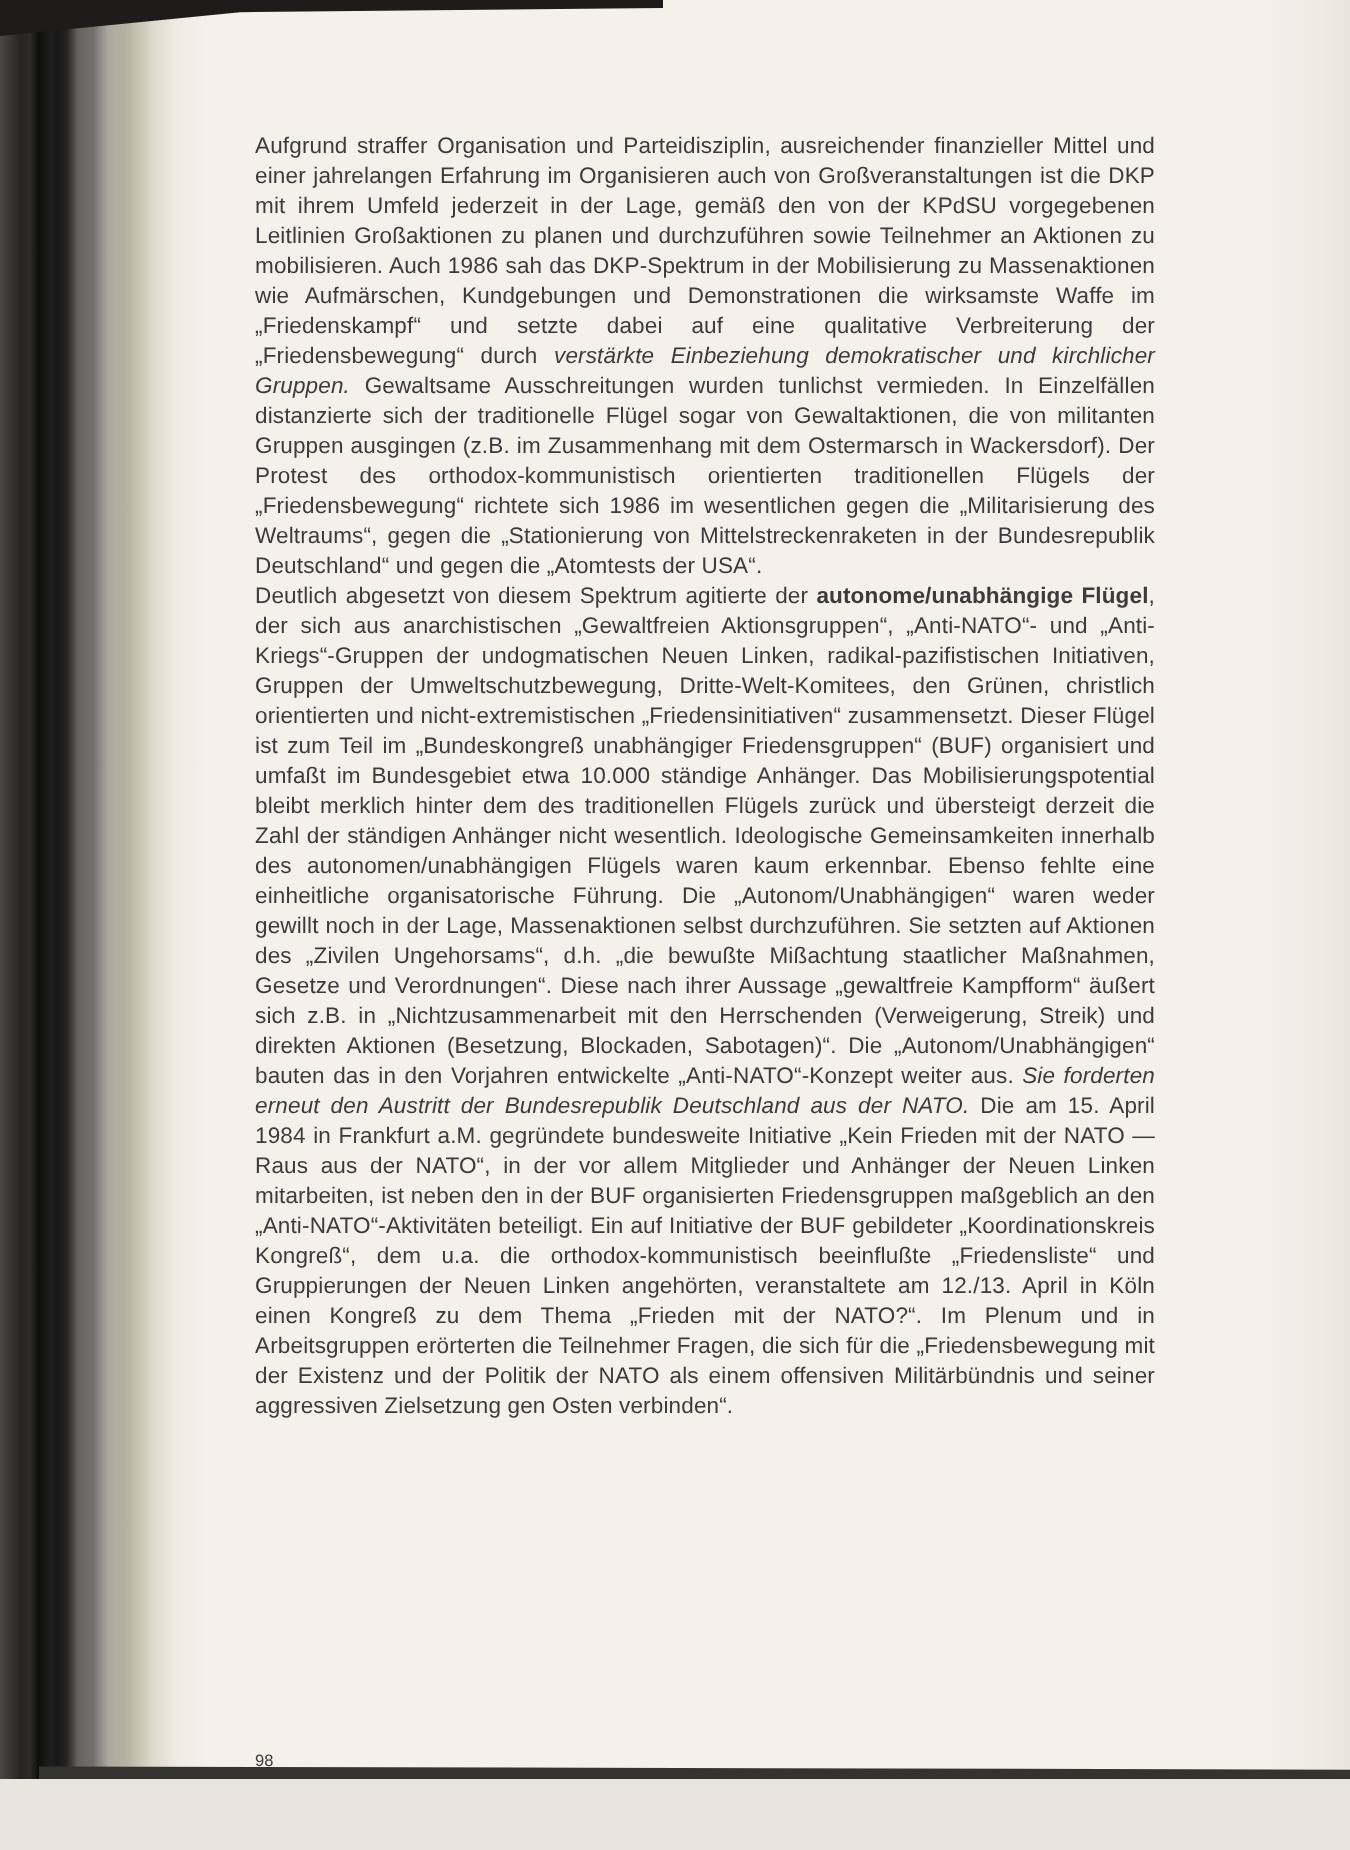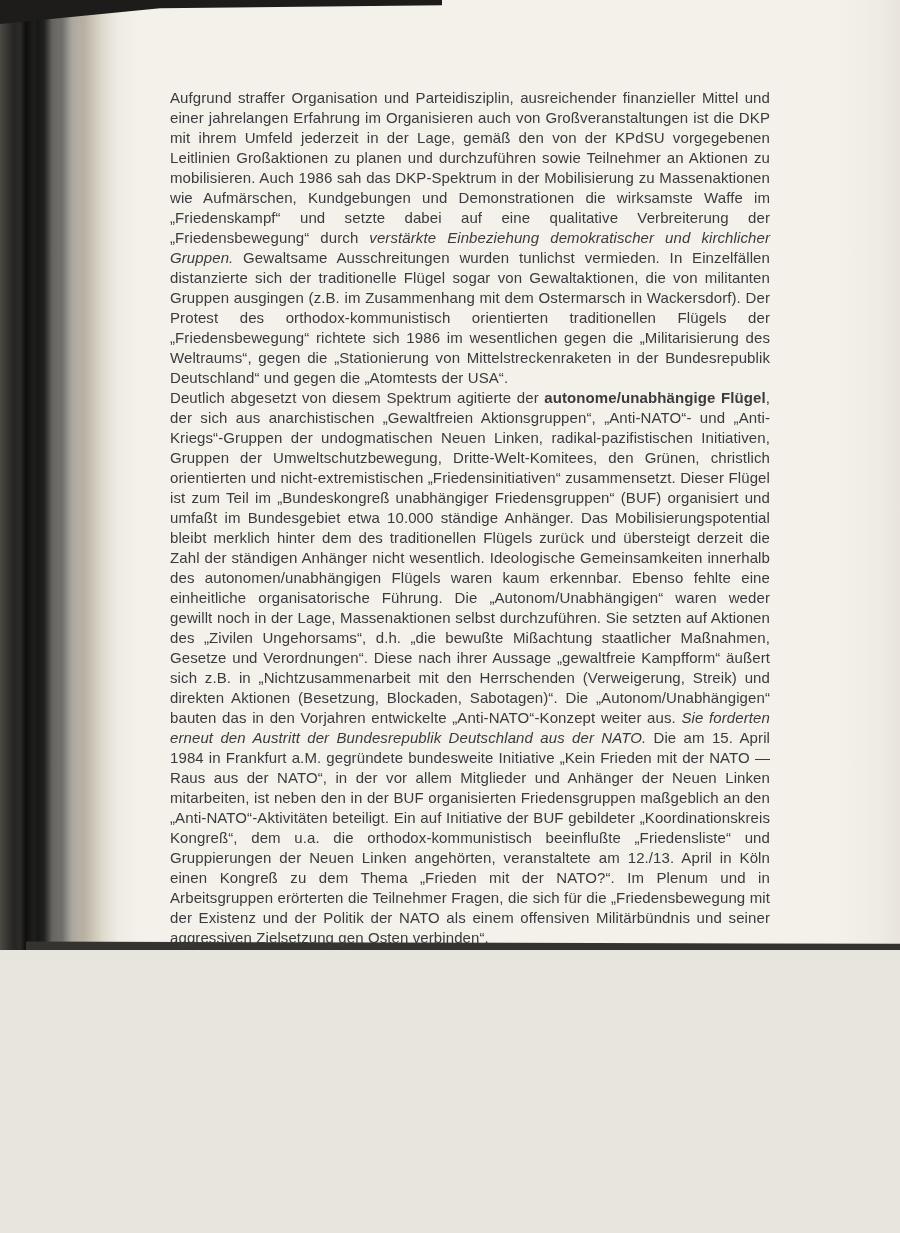--- a/index.html
+++ b/index.html
@@ -3,21 +3,21 @@
 <meta charset="utf-8">
 <style>
   html, body {
     margin: 0;
     padding: 0;
     background: #e8e5df;
   }
   .page {
     position: relative;
     width: 900px;
-    height: 950px;
+    height: 1186px;
     overflow: hidden;
     background:
       linear-gradient(90deg,
         #4a4944 0px,
         #151412 14px,
         #101010 38px,
         #3b3a37 48px,
         #6e6c66 58px,
         #94908a 68px,
         #b5afa3 78px,
@@ -82,21 +82,21 @@
     margin: 0;
     padding: 0;
   }
   .b  { font-weight: bold; margin-top: 36px; }
   .it { font-style: italic; }
   .page-number {
     position: absolute;
     left: 170px;
     top: 1168px;
     color: #3b3b3d;
-    font-size: 18px;
+    font-size: 11px;
   }
 </style>
 </head>
 <body>
 
 <div class="page">
 
   <div class="binding-streaks"></div>
   <div class="top-edge"></div>
   <div class="bottom-edge"></div>

